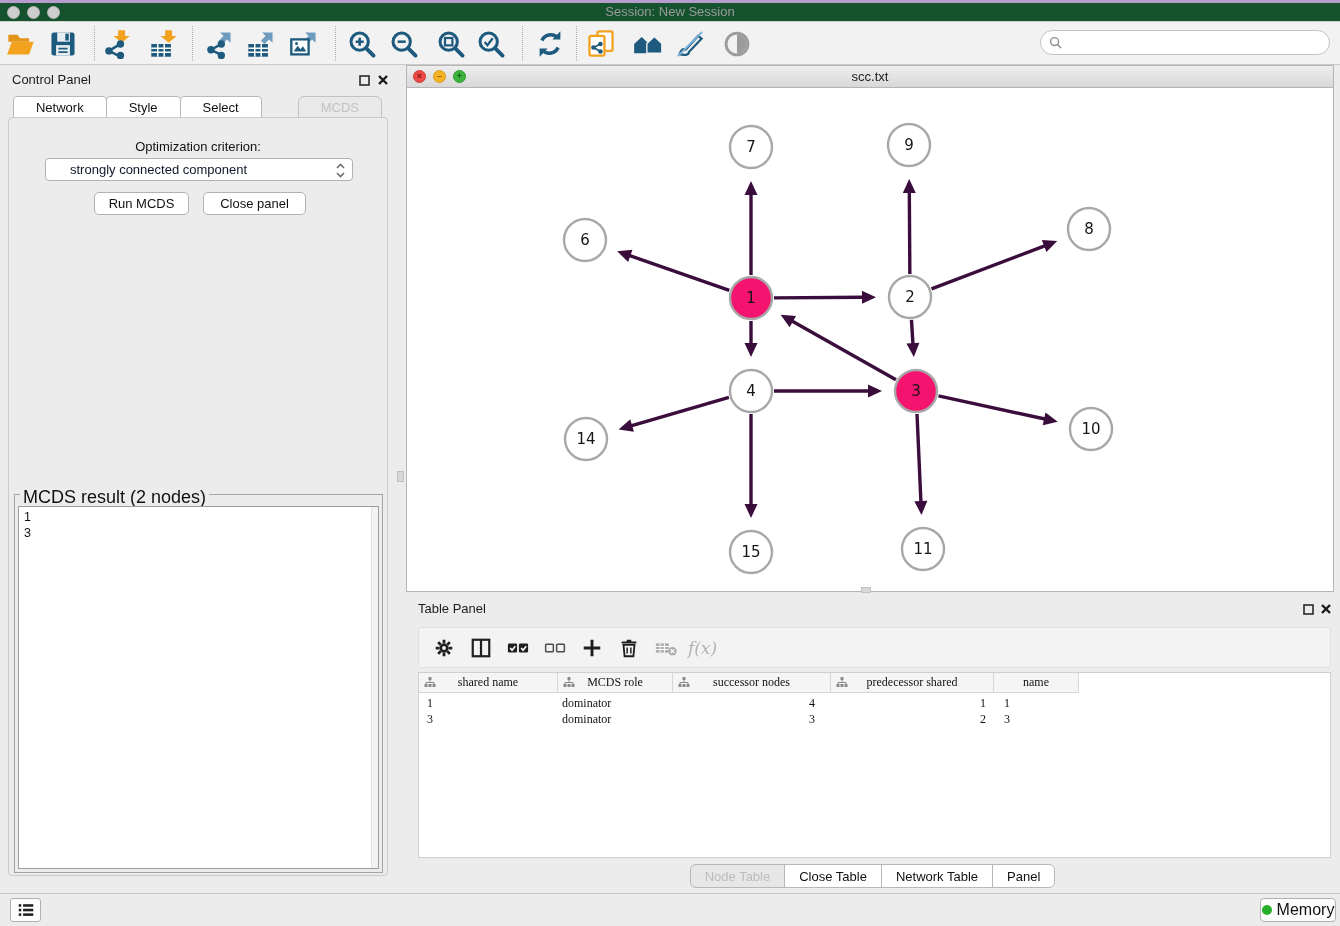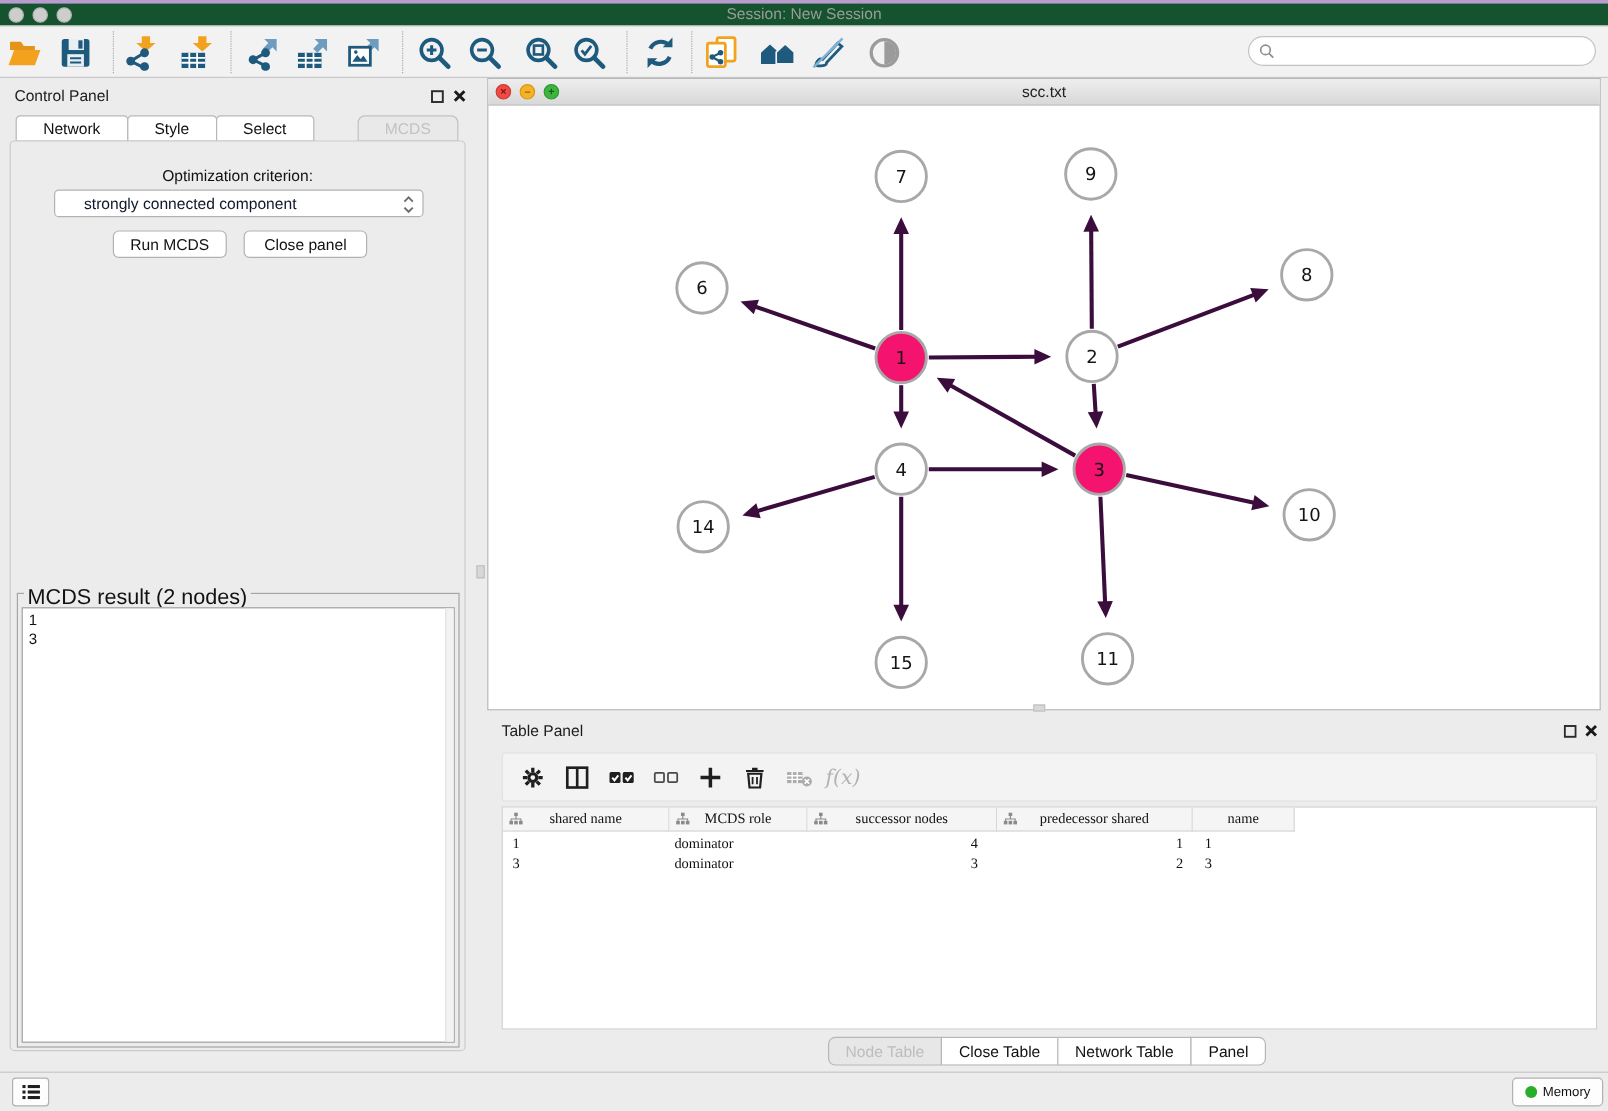--- a/index.html
+++ b/index.html
@@ -82,21 +82,21 @@
   .tp-tab:last-child { border-radius:0 6px 6px 0; }
   .tp-tab.active { background:#e7e7e7; color:#bdbdbd; }
 
   
   .statusbar { position:absolute; left:0; top:893px; width:1340px; height:33px; background:#ececec;
                border-top:1px solid #c6c6c6; }
   .sb-left-btn { position:absolute; left:10px; top:4px; width:31px; height:24px; background:#fdfdfd;
                  border:1px solid #b1b1b1; border-radius:3px; display:flex; align-items:center; justify-content:center; }
   .memory-btn { position:absolute; right:4px; top:4px; width:76px; height:24px; background:#fdfdfd;
                 border:1px solid #b1b1b1; border-radius:4px; display:flex; align-items:center; justify-content:center;
-                gap:5px; font-size:11px; color:#111; }
+                gap:5px; font-size:16px; color:#111; }
   .memory-dot { width:10px; height:10px; border-radius:50%; background:#28ae28; }
 </style>
 </head>
 <body>
 
 <div id="app">
 
   <div class="titlebar">
     <div class="purple-strip"></div>
     <div class="traffic">

